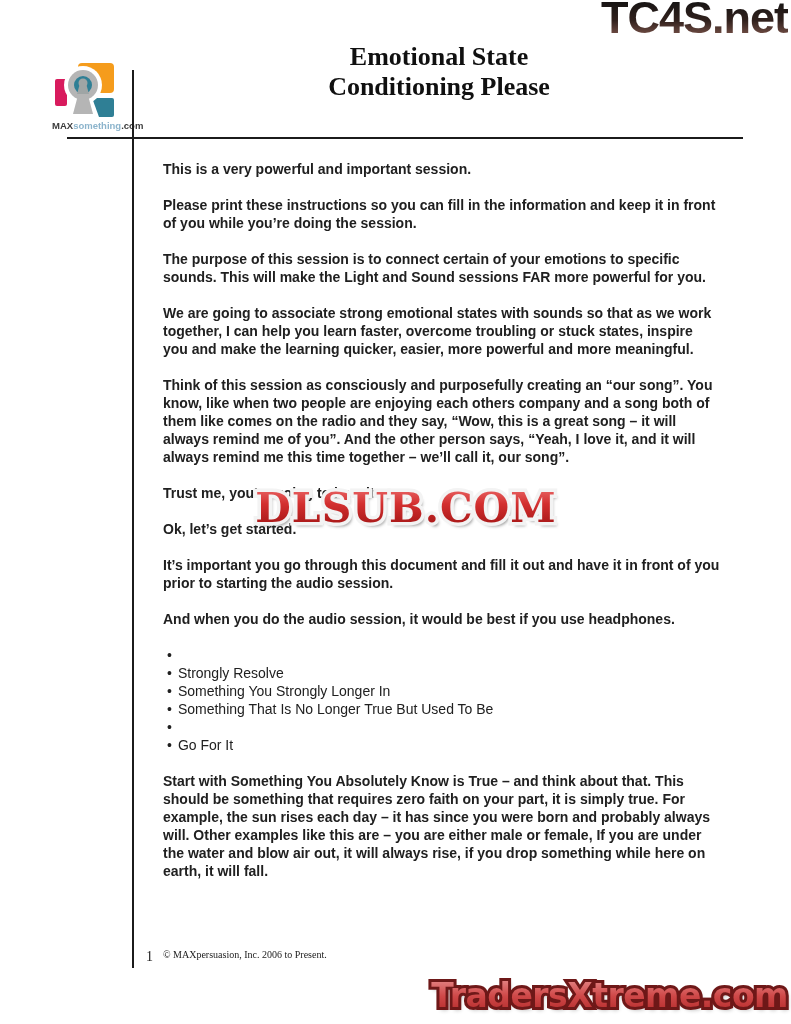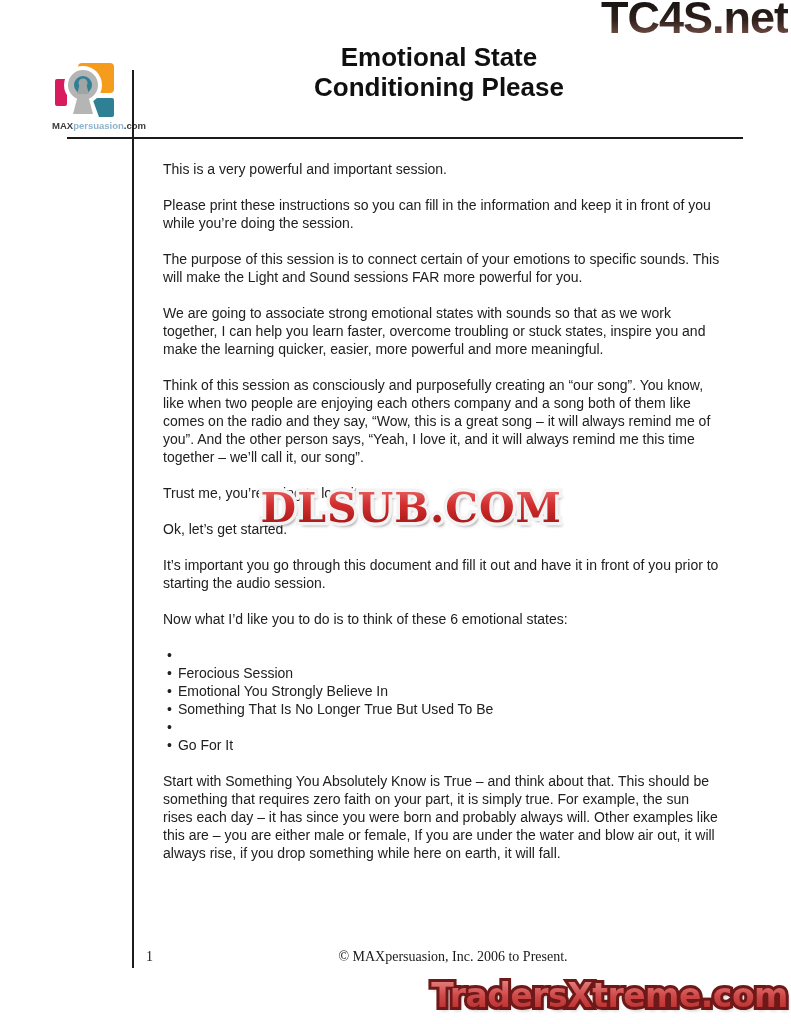--- a/index.html
+++ b/index.html
@@ -30,42 +30,42 @@
   .logo{position:absolute;left:52px;top:63px;width:90px;}
   .logo svg{display:block;margin-left:3px;}
   .logo-text{margin-top:3px;font-size:9.5px;white-space:nowrap;}
   .logo-text .b{font-weight:700;color:#3b3b3b;}
   .logo-text .lt{font-weight:700;color:#8cb4cc;}
 
   
   .title{
     position:absolute;left:133px;top:42px;width:612px;margin:0;
     text-align:center;
-    font-family:Liberation Sans, sans-serif;
+    font-family:Liberation Serif, serif;
     font-weight:700;font-size:26px;line-height:30px;color:#101010;
   }
 
   
   .vline{position:absolute;left:132px;top:70px;width:2px;height:898px;background:#1b1b1b;}
   .hline{position:absolute;left:67px;top:137px;width:676px;height:2px;background:#1b1b1b;}
 
   
   .content{
     position:absolute;left:163px;top:160px;width:558px;
     font-size:14px;line-height:18px;color:#202020;
   }
-  .content p{margin:0 0 18px 0;}
+  .content p{margin:0 0 18px 0;font-weight:bold;}
   .bullets{margin:0 0 18px 0;}
   .bullet-row{display:flex;padding-left:4px;}
   .bullet-dot{margin-right:6px;}
 
   
   .wm-dlsub{
     position:absolute;left:250px;top:483px;width:312px;height:52px;
-    text-align:right;
+    text-align:center;
     font-family:"DejaVu Serif","Liberation Serif",serif;
     font-weight:700;font-size:41px;line-height:50px;letter-spacing:1px;
   }
   .wm-dlsub .layer{position:absolute;left:0;top:0;width:100%;}
   .wm-dlsub .outline{
     -webkit-text-stroke:7px #f3f3f3;color:#f3f3f3;
     text-shadow:3px 4px 3px rgba(70,70,70,.5);
   }
   .wm-dlsub .fill{color:#c41d1d;}
   @supports (-webkit-background-clip: text){
@@ -74,22 +74,22 @@
       -webkit-background-clip:text;background-clip:text;color:transparent;
     }
   }
 
   
   .footer-page{
     position:absolute;left:146px;top:949px;
     font-family:"Liberation Serif",serif;font-size:14px;color:#1a1a1a;
   }
   .footer-copy{
-    position:absolute;left:163px;top:949px;width:580px;text-align:center;
-    font-family:"Liberation Serif",serif;font-size:14px;color:#1a1a1a;
+    position:absolute;left:163px;top:949px;width:580px;
+    font-family:"Liberation Serif",serif;font-size:10px;color:#1a1a1a;
   }
 
   
   .wm-traders{
     position:absolute;top:976px;right:3px;height:44px;
     font-family:"DejaVu Sans","Liberation Sans",sans-serif;
     font-weight:700;font-size:33px;letter-spacing:-0.5px;line-height:40px;
   }
   .wm-traders .layer{white-space:nowrap;}
   .wm-traders .outline{
@@ -117,50 +117,50 @@
       <rect x="0" y="16" width="12" height="27" rx="2" fill="#d81b5d"></rect>
       <rect x="23" y="35" width="36" height="19" rx="2" fill="#2f7f95"></rect>
       <circle cx="28" cy="22" r="19" fill="#ffffff"></circle>
       <path d="M12 54 L44 54 L36 32 L20 32 Z" fill="#ffffff"></path>
       <circle cx="28" cy="22" r="15" fill="#b5b5b5"></circle>
       <circle cx="28" cy="22" r="9" fill="#2f7f95"></circle>
       <circle cx="28" cy="20" r="4.5" fill="#9fa5a5"></circle>
       <path d="M24.5 22 L31.5 22 L34 31 L22 31 Z" fill="#9fa5a5"></path>
       <path d="M18 51 L38 51 L33.5 34 L22.5 34 Z" fill="#b5b5b5"></path>
     </svg>
-    <div class="logo-text"><span class="b">MAX</span><span class="lt">persuasion</span><span class="b">.com</span></div>
+    <div class="logo-text"><span class="b">MAX</span><span class="lt">something</span><span class="b">.com</span></div>
   </div>
 
   <h1 class="title"><span>Emotional State</span><br><span>Conditioning Please</span></h1>
 
   <div class="vline"></div>
   <div class="hline"></div>
 
   <div class="content">
     <p>This is a very powerful and important session.</p>
     <p>Please print these instructions so you can fill in the information and keep it in front of you while you’re doing the session.</p>
     <p>The purpose of this session is to connect certain of your emotions to specific sounds. This will make the Light and Sound sessions FAR more powerful for you.</p>
     <p>We are going to associate strong emotional states with sounds so that as we work together, I can help you learn faster, overcome troubling or stuck states, inspire you and make the learning quicker, easier, more powerful and more meaningful.</p>
     <p>Think of this session as consciously and purposefully creating an “our song”. You know, like when two people are enjoying each others company and a song both of them like comes on the radio and they say, “Wow, this is a great song – it will always remind me of you”. And the other person says, “Yeah, I love it, and it will always remind me this time together – we’ll call it, our song”.</p>
     <p>Trust me, you’re going to love it.</p>
     <p>Ok, let’s get started.</p>
     <p>It’s important you go through this document and fill it out and have it in front of you prior to starting the audio session.</p>
-    <p>Now what I’d like you to do is to think of these 6 emotional states:</p>
+    <p>And when you do the audio session, it would be best if you use headphones.</p>
 
     <div class="bullets">
       <div class="bullet-row">
           <span class="bullet-dot">•</span>
         </div>
       <div class="bullet-row">
           <span class="bullet-dot">•</span>
-          <span>Ferocious Session</span>
+          <span>Strongly Resolve</span>
         </div>
       <div class="bullet-row">
           <span class="bullet-dot">•</span>
-          <span>Emotional You Strongly Believe In</span>
+          <span>Something You Strongly Longer In</span>
         </div>
       <div class="bullet-row">
           <span class="bullet-dot">•</span>
           <span>Something That Is No Longer True But Used To Be</span>
         </div>
       <div class="bullet-row">
           <span class="bullet-dot">•</span>
         </div>
       <div class="bullet-row">
           <span class="bullet-dot">•</span>

